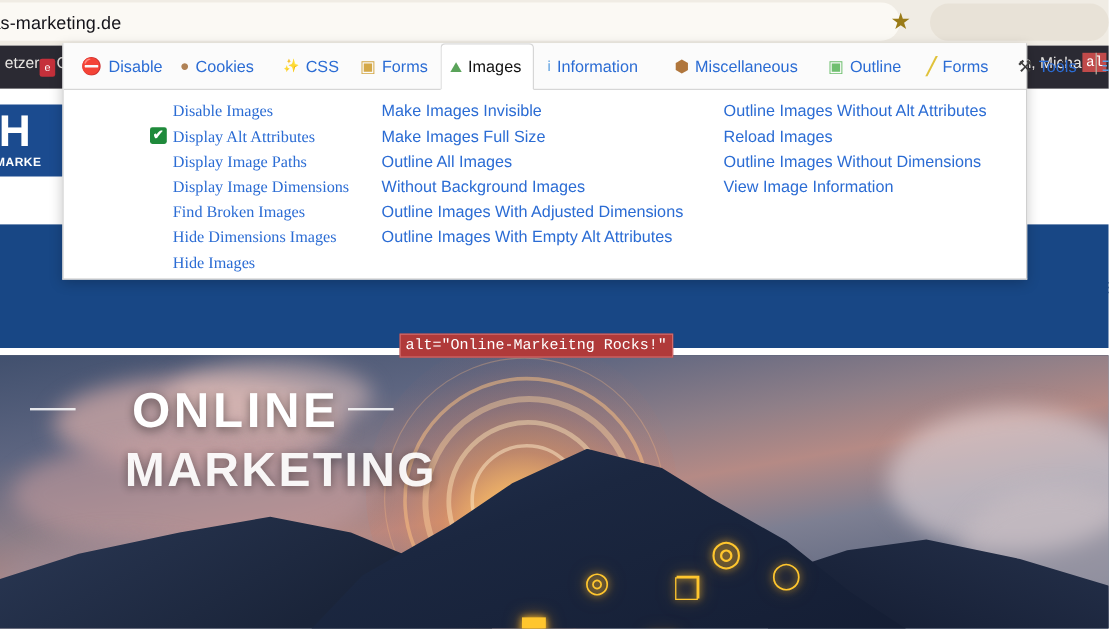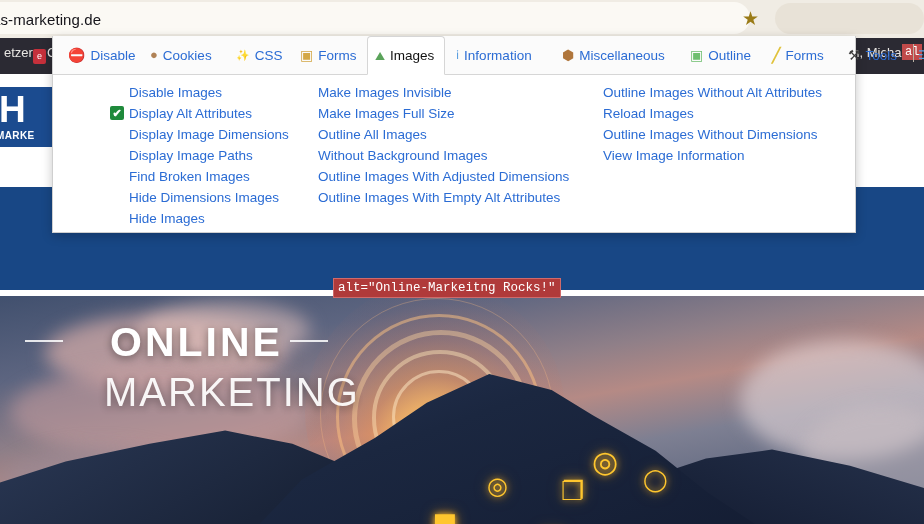--- a/index.html
+++ b/index.html
@@ -136,21 +136,21 @@
     text-shadow:0 0 6px rgba(255,190,40,0.95),0 0 14px rgba(255,160,20,0.6);
     line-height:1;
   }
 
   
   #hero-title{
     position:absolute;left:110px;top:245px;font-size:41px;font-weight:bold;color:#ffffff;
     letter-spacing:3px;z-index:3;text-shadow:0 2px 8px rgba(0,0,0,0.45);
   }
   #hero-subtitle{
-    position:absolute;left:104px;top:296px;font-size:40px;font-weight:normal;color:#ffffff;
+    position:absolute;left:104px;top:296px;font-size:40px;font-weight:bold;color:#ffffff;
     letter-spacing:2px;z-index:3;opacity:0.92;text-shadow:0 2px 8px rgba(0,0,0,0.45);
   }
   .hero-rule{position:absolute;height:2px;background:#ffffff;opacity:0.85;z-index:3;}
   #rule-left{left:25px;top:266px;width:38px;}
   #rule-right{left:290px;top:266px;width:38px;}
 
   
   #wd-panel{
     position:absolute;left:52px;top:36px;width:802px;height:196px;
     background:#ffffff;border:1px solid #cfcfcf;border-top:none;
@@ -173,21 +173,21 @@
 
   .wd-col{position:absolute;top:46px;}
   .wd-item{
     font-size:13.5px;color:#2b6cd4;line-height:21px;white-space:nowrap;
     padding-left:0;cursor:default;position:relative;
   }
   .wd-check{
     position:absolute;left:-19px;top:3px;width:14px;height:14px;border-radius:2px;
     background:#1f8a3b;color:#ffffff;font-size:11px;line-height:14px;text-align:center;font-weight:bold;
   }
-  #wd-col1{left:76px;width:186px;}
+  #wd-col1{left:91px;width:186px;font-family:Liberation Serif, serif;}
   #wd-col2{left:265px;width:280px;}
   #wd-col3{left:550px;width:252px;}
 </style>
 </head>
 <body>
 
 <div id="browser-chrome">
   <div id="urlbar-pill">
     <span id="url-text">michas-marketing.de</span>
   </div>
@@ -304,22 +304,22 @@
         <span class="tab-glyph" style="color: rgb(61, 61, 61);">⚒</span>
         <span>Tools</span>
       </div>
       <div class="wd-tab" style="left: 858px; width: 82px;">
         <span class="tab-glyph" style="color: rgb(91, 159, 224); font-size: 12px;">☲</span>
       </div>
     </div>
   <div class="wd-col" id="wd-col1">
       <div class="wd-item"><span>Disable Images</span></div>
       <div class="wd-item"><span class="wd-check">✔</span><span>Display Alt Attributes</span></div>
+      <div class="wd-item"><span>Display Image Paths</span></div>
       <div class="wd-item"><span>Display Image Dimensions</span></div>
-      <div class="wd-item"><span>Display Image Paths</span></div>
       <div class="wd-item"><span>Find Broken Images</span></div>
       <div class="wd-item"><span>Hide Dimensions Images</span></div>
       <div class="wd-item"><span>Hide Images</span></div>
     </div>
   <div class="wd-col" id="wd-col2">
       <div class="wd-item"><span>Make Images Invisible</span></div>
       <div class="wd-item"><span>Make Images Full Size</span></div>
       <div class="wd-item"><span>Outline All Images</span></div>
       <div class="wd-item"><span>Without Background Images</span></div>
       <div class="wd-item"><span>Outline Images With Adjusted Dimensions</span></div>

